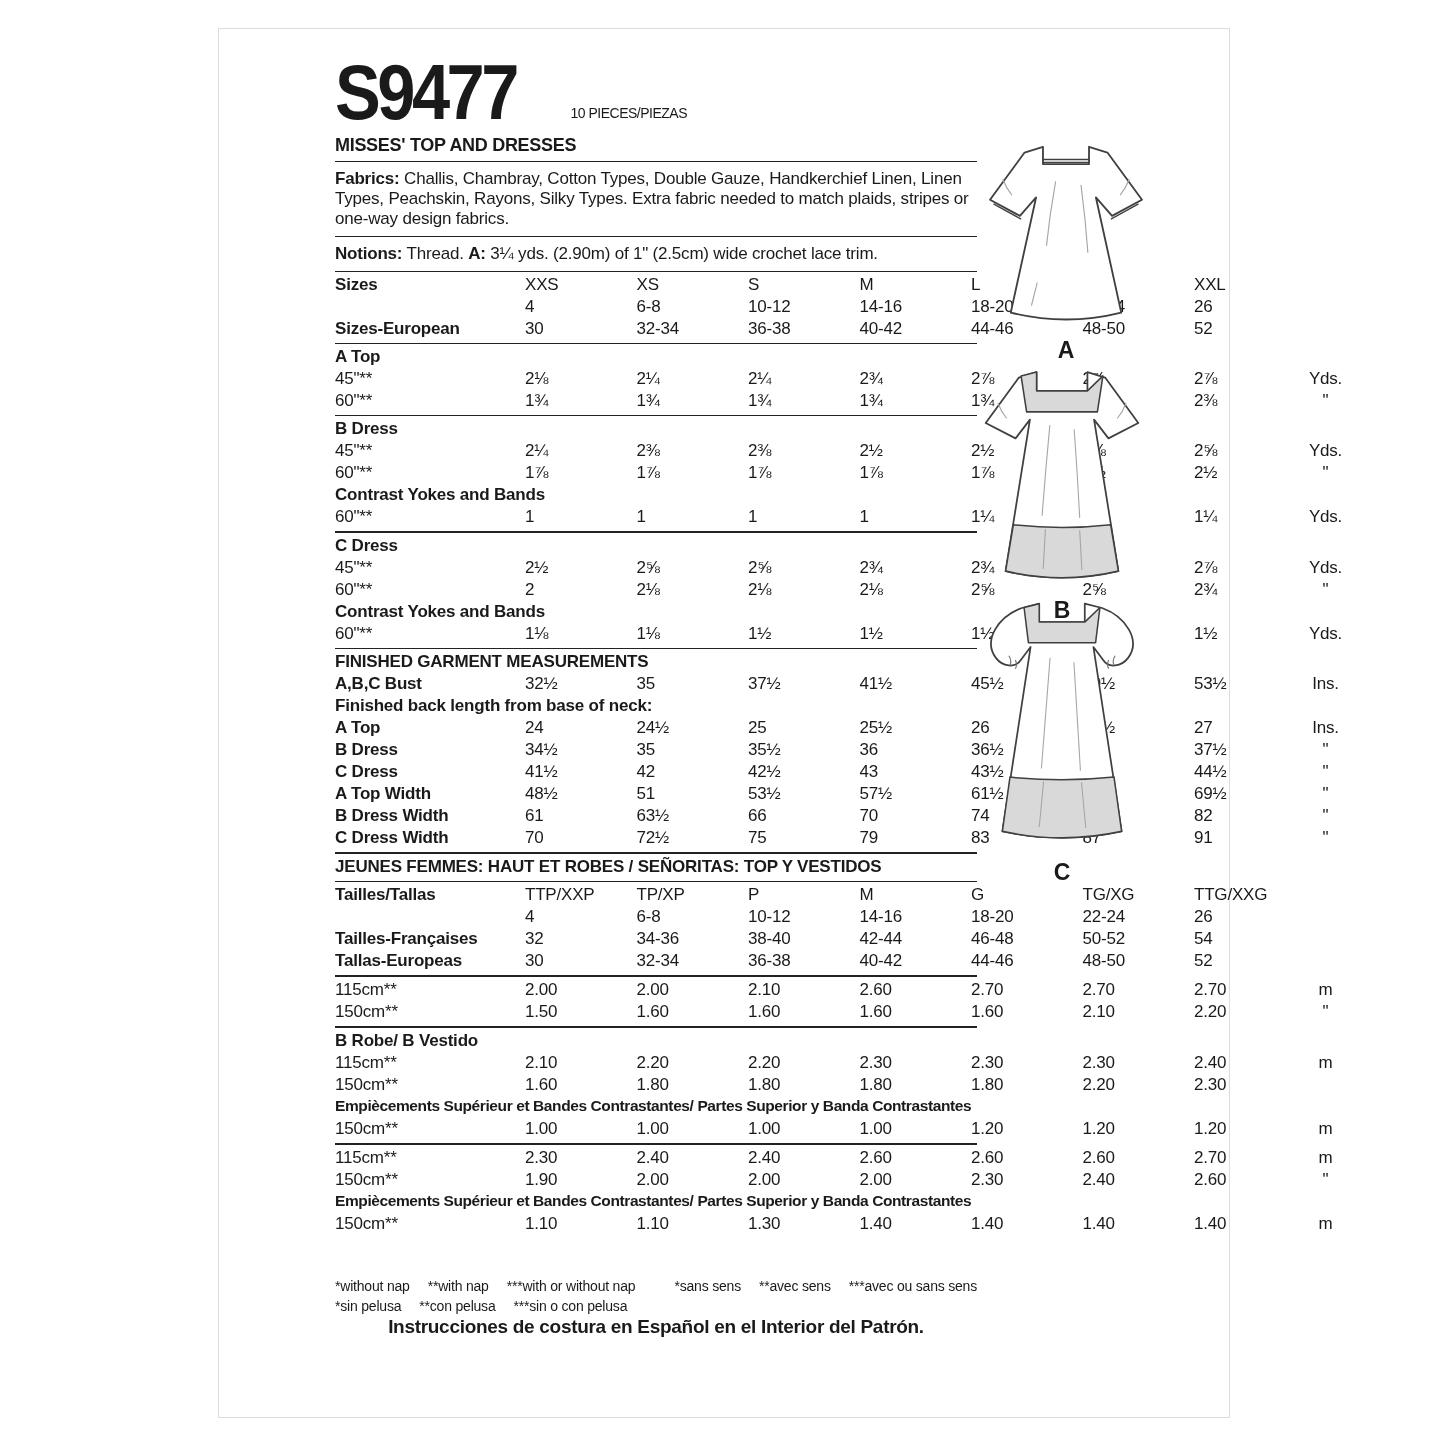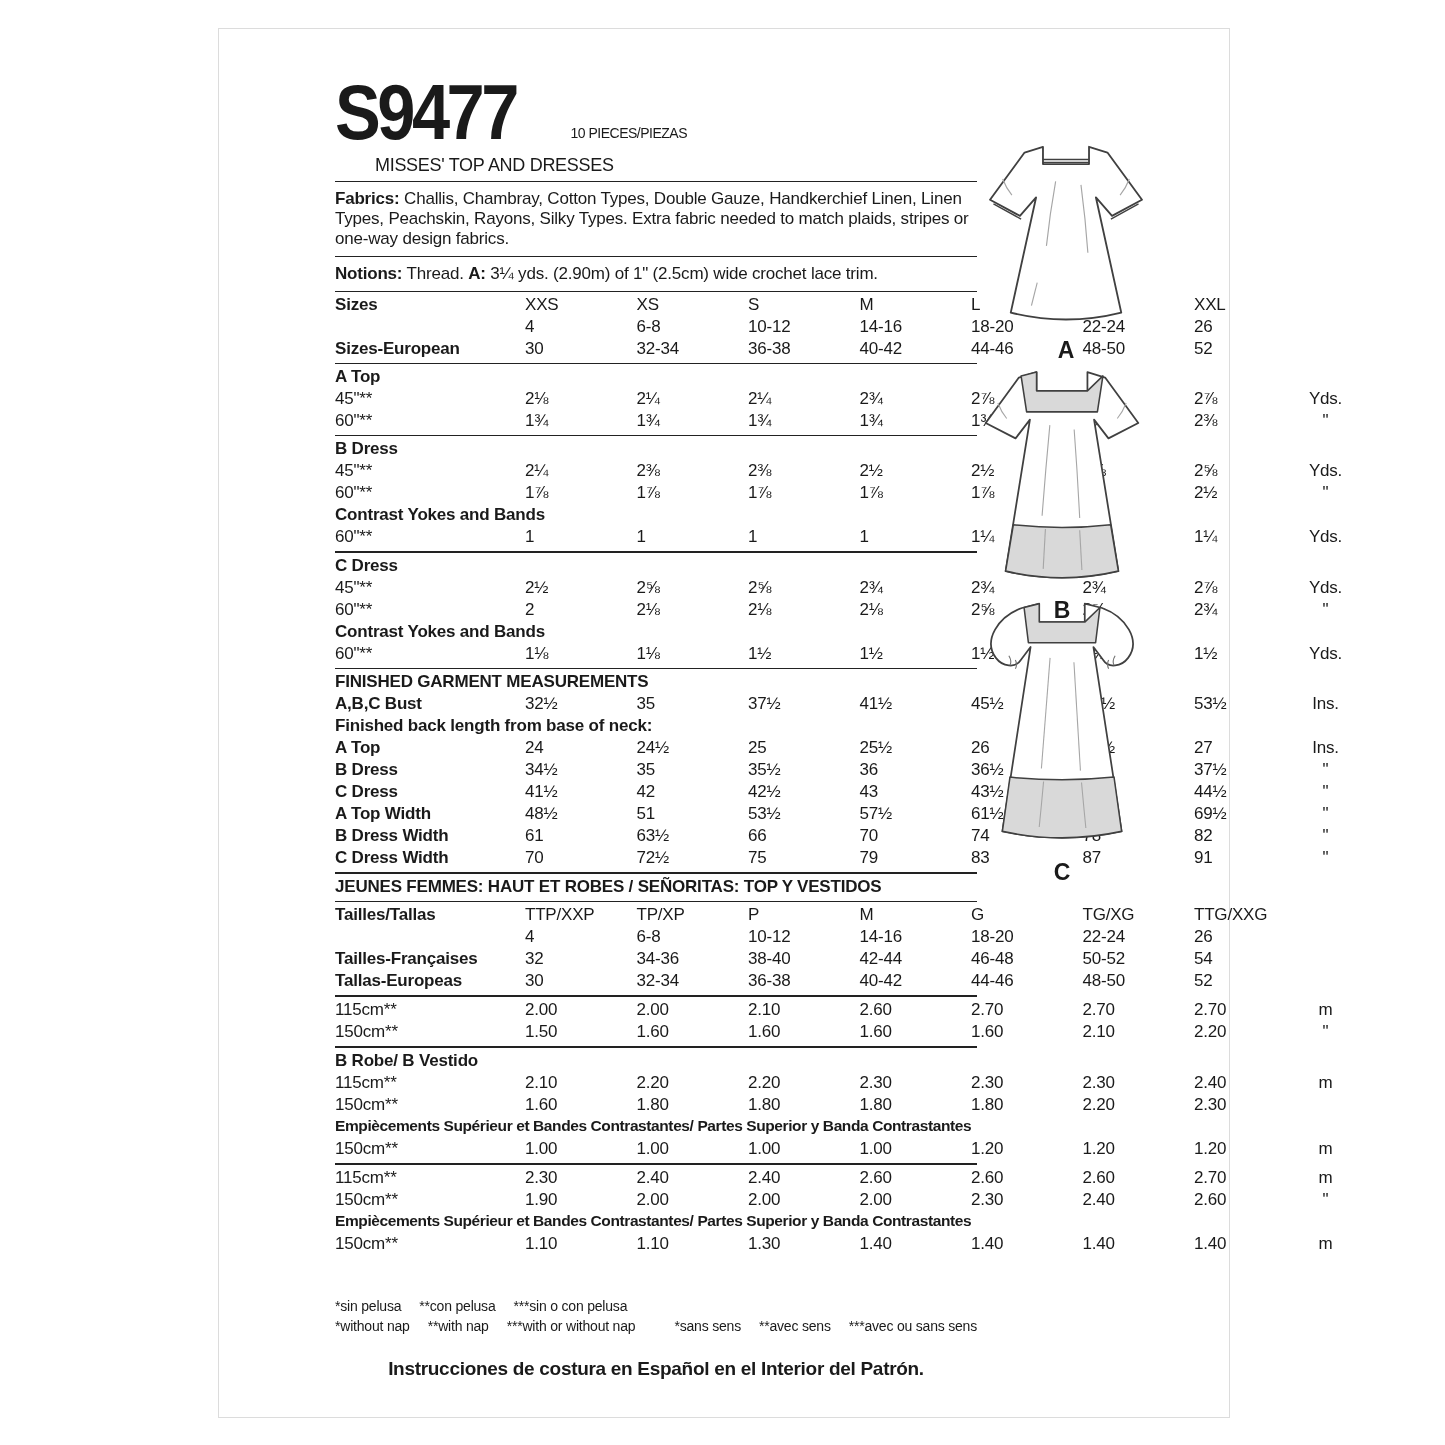--- a/index.html
+++ b/index.html
@@ -6,48 +6,48 @@
   body{
     width:1445px;height:1445px;position:relative;background:#ffffff;
     font-family:"Liberation Sans", sans-serif;color:#1a1a1a;
     -webkit-font-smoothing:antialiased;
   }
   .page{
     position:absolute;left:218px;top:28px;width:1010px;height:1388px;
     background:#fff;border:1px solid #dcdcdc;
   }
   .content{
-    position:absolute;left:116px;top:52px;width:642px;
+    position:absolute;left:116px;top:32px;width:642px;
   }
   
   .brandrow{display:flex;align-items:flex-end;gap:30px;margin-bottom:10px;}
   .brand{
     font-size:78px;font-weight:800;letter-spacing:-4px;line-height:0.82;
     transform:scaleX(.88);transform-origin:left bottom;
   }
   .pieces{font-size:14px;font-weight:500;letter-spacing:-0.5px;padding-bottom:4px;}
-  .doc-title{font-size:18px;font-weight:400;letter-spacing:-0.3px;margin-top:8px;padding-bottom:3px;margin-left:40px;}
+  .doc-title{font-size:18px;font-weight:700;letter-spacing:-0.3px;margin-top:8px;padding-bottom:3px;}
   .para{font-size:17px;line-height:20px;letter-spacing:-0.2px;padding:4px 0 5px 0;}
   .para b{font-weight:700;}
   .rule{border-top:1.5px solid #222;margin:2px 0 3px 0;}
   .rule.thick{border-top:2.6px solid #222;}
   
   .trow{display:flex;align-items:baseline;height:22px;font-size:17px;letter-spacing:-0.2px;white-space:nowrap;gap:45px;}
   .trow .lbl{width:145px;flex:none;}
   .trow .lbl.b{font-weight:700;}
   .trow .cell{width:66.5px;flex:none;}
   .trow .unit{width:40px;flex:none;text-align:center;}
   .trow.sub{font-weight:700;display:block;}
   .trow.sub.small{font-size:15.5px;letter-spacing:-0.4px;}
   
   .footnotes{margin-top:40px;font-size:14px;letter-spacing:-0.2px;width:642px;}
   .fn-line{display:flex;justify-content:space-between;line-height:20px;}
   .fn-group span{margin-right:18px;}
   .fn-group span:last-child{margin-right:0;}
-  .footer-note{margin-top:22px;text-align:center;font-size:19px;font-weight:700;letter-spacing:-0.3px;}
+  .footer-note{text-align:center;font-size:19px;font-weight:700;letter-spacing:-0.3px;}
   
   .figure{position:absolute;width:190px;text-align:center;}
   .fig-a{left:752px;top:104px;}
   .fig-b{left:748px;top:332px;}
   .fig-c{left:748px;top:566px;}
   .fig-label{font-size:23px;font-weight:700;margin-top:2px;}
 </style>
 </head>
 <body>
 
@@ -417,25 +417,25 @@
           <span class="cell">1.40</span>
           <span class="cell">1.40</span>
           <span class="cell">1.40</span>
           <span class="cell">1.40</span>
           <span class="unit">m</span>
         </div>
       </div>
 
     <div class="footnotes">
       <div class="fn-line">
-        <div class="fn-group"><span>*sin pelusa</span><span>**con pelusa</span><span>***sin o con pelusa</span></div>
+        <div class="fn-group"><span>*without nap</span><span>**with nap</span><span>***with or without nap</span></div>
+        <div class="fn-group"><span>*sans sens</span><span>**avec sens</span><span>***avec ou sans sens</span></div>
       </div>
       <div class="fn-line">
-        <div class="fn-group"><span>*without nap</span><span>**with nap</span><span>***with or without nap</span></div>
-        <div class="fn-group"><span>*sans sens</span><span>**avec sens</span><span>***avec ou sans sens</span></div>
+        <div class="fn-group"><span>*sin pelusa</span><span>**con pelusa</span><span>***sin o con pelusa</span></div>
       </div>
     </div>
 
     <div class="footer-note">Instrucciones de costura en Español en el Interior del Patrón.</div>
   </div>
 
   <div class="figure fig-a">
     <svg width="190" height="198" viewBox="0 0 160 172">
       <g fill="#ffffff" stroke="#404040" stroke-width="1.6" stroke-linejoin="round">
         <path d="M60,12 L44,17 L14,58 L40,72 L54,56 L32,156 Q80,168 128,156 L106,56 L120,72 L146,58 L116,17 L100,12 L100,27 L60,27 Z"></path>

